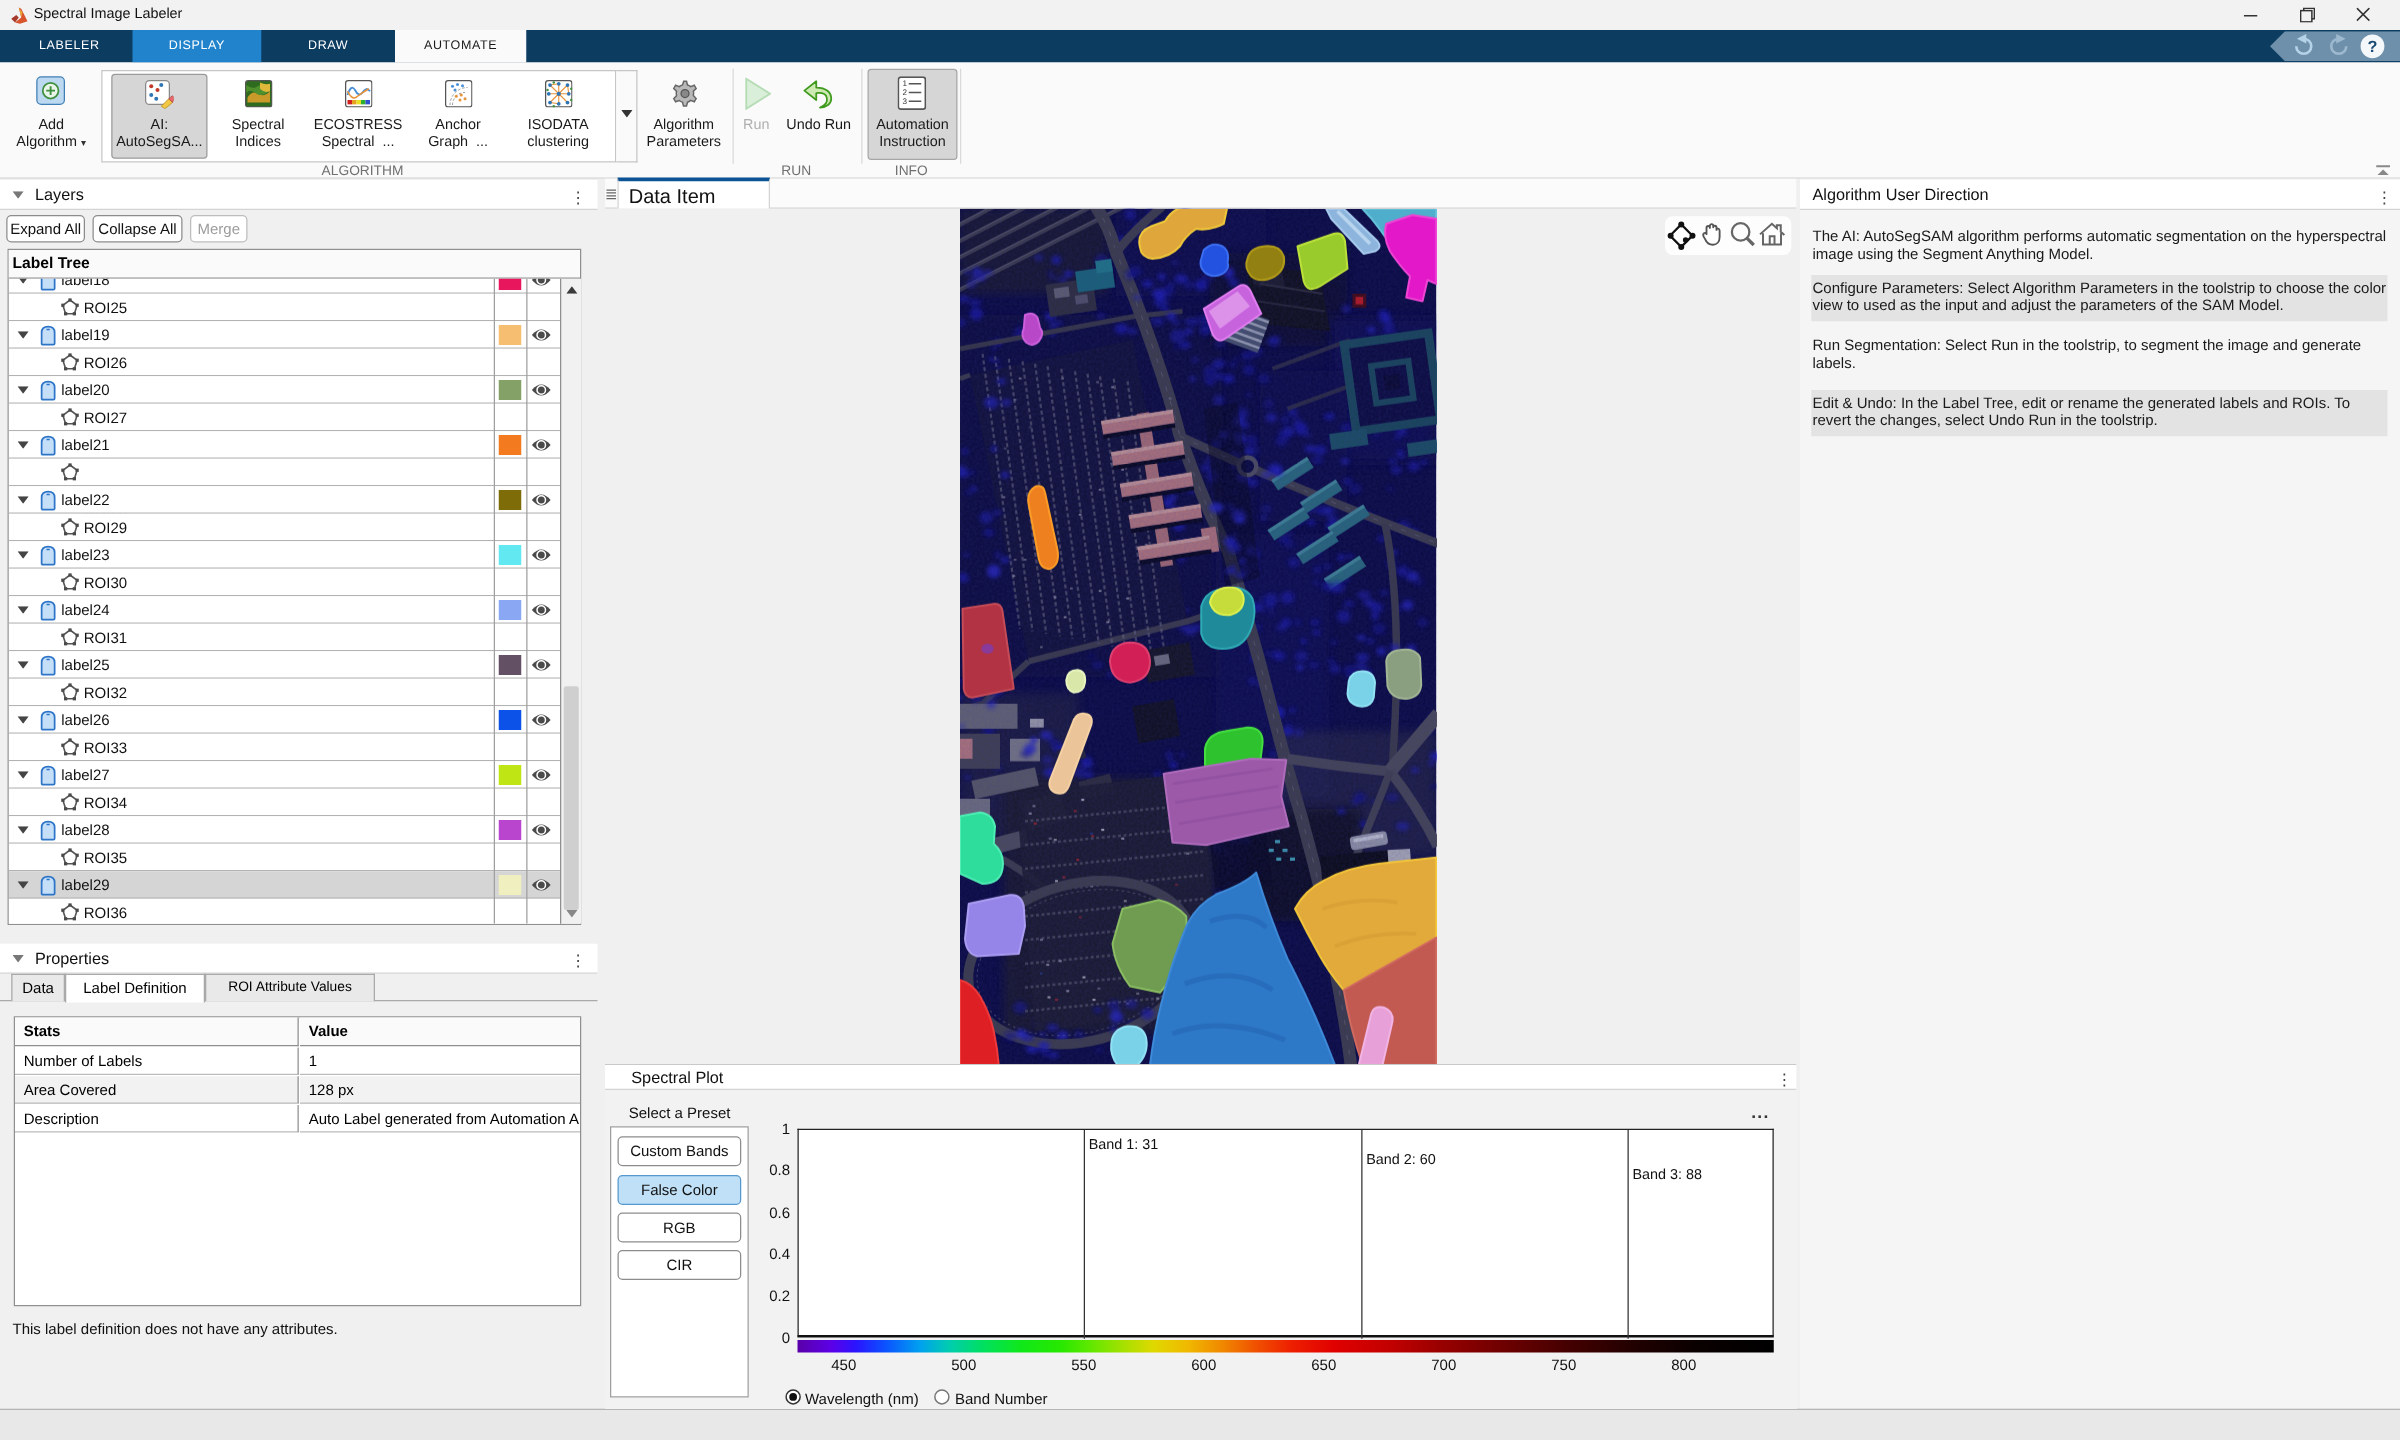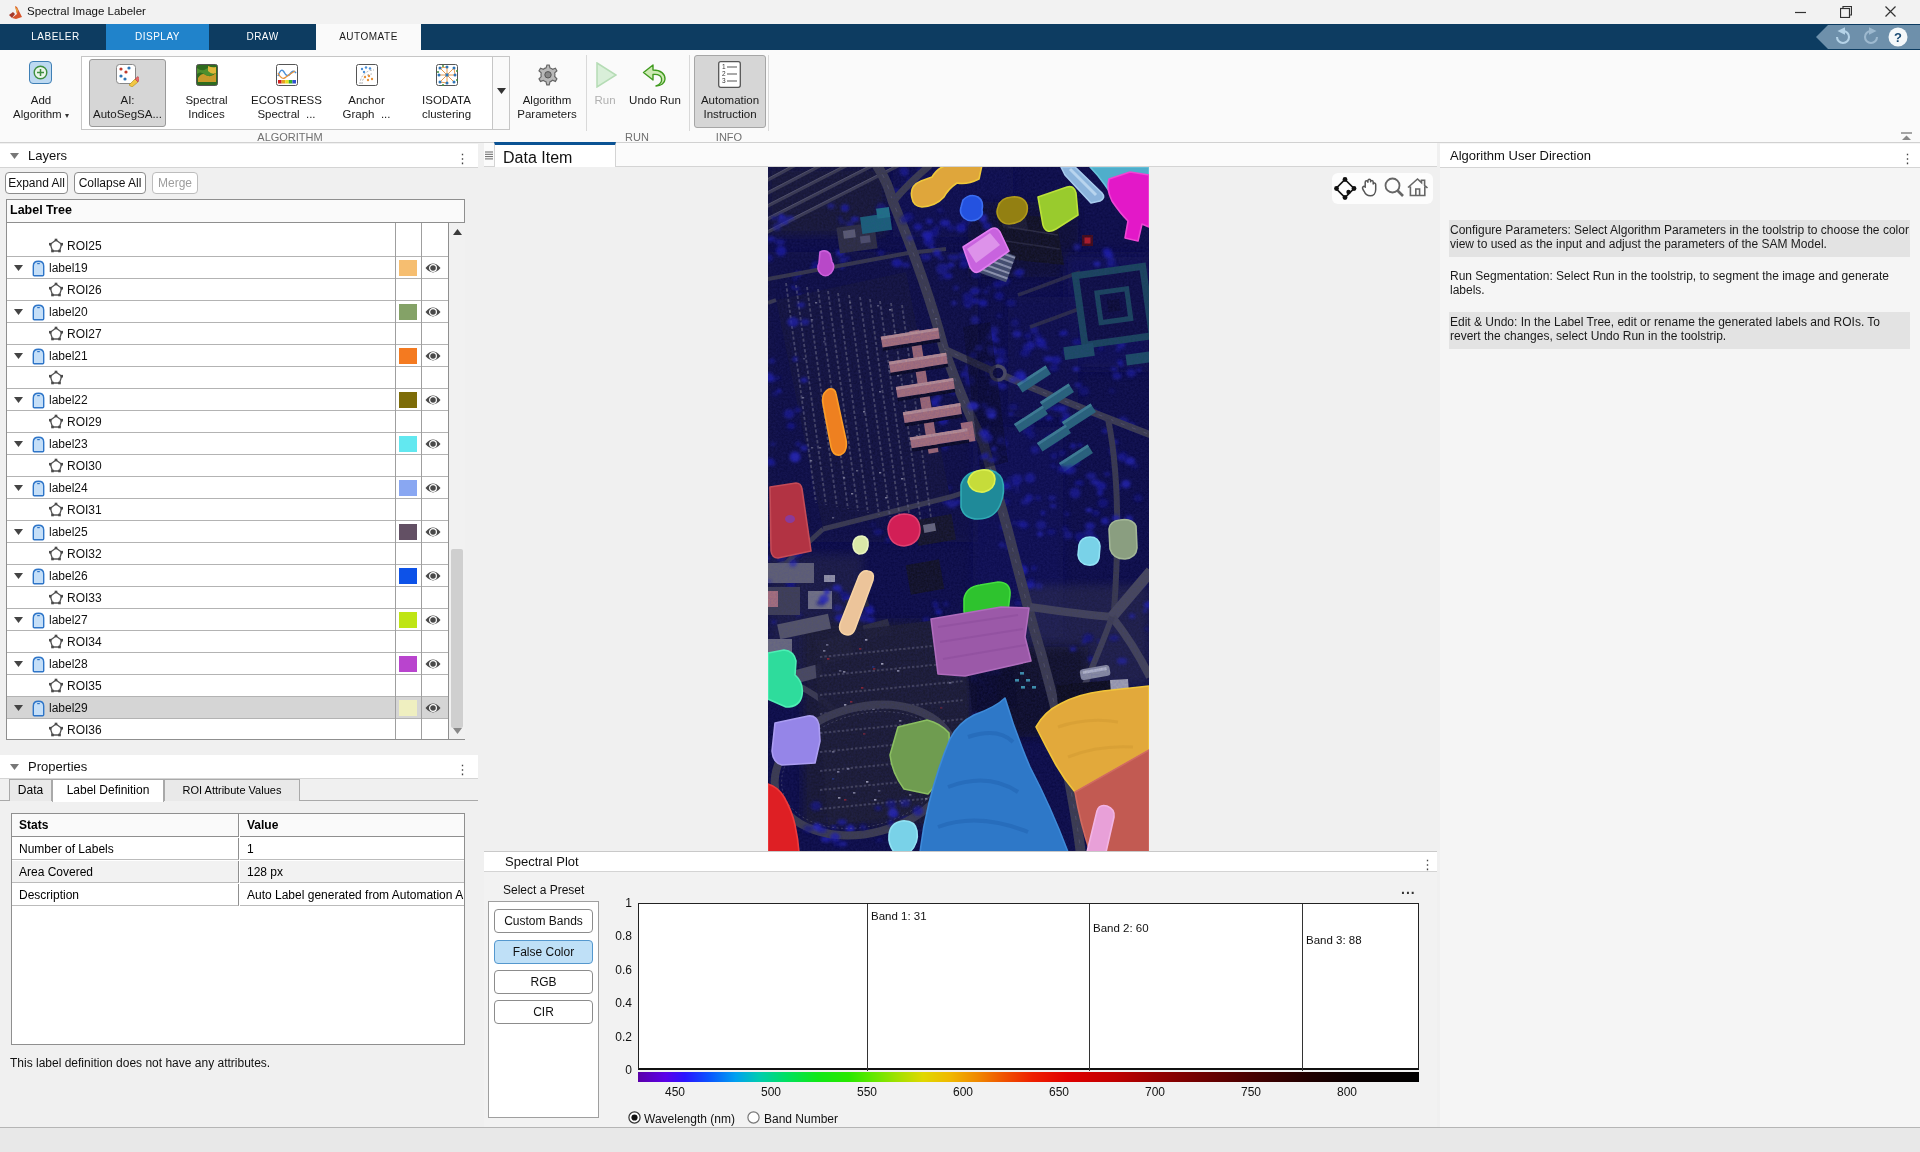--- a/index.html
+++ b/index.html
@@ -195,20 +195,35 @@
     </div>
     <div class="gbtn" style="left:5px;top:29px;width:63px;height:22px;line-height:20px;">Expand All</div>
     <div class="gbtn" style="left:74px;top:29px;width:72px;height:22px;line-height:20px;">Collapse All</div>
     <div class="gbtn" style="left:152px;top:29px;width:46px;height:22px;line-height:20px;color:#9d9d9d;border-color:#bdbdbd;">Merge</div>
 
     <div class="abs" style="left:6px;top:56px;width:459px;height:541px;border:1px solid #8f8f8f;background:#fff;">
       <div class="abs" style="left:0;top:0;width:457px;height:23px;border-bottom:1px solid #8f8f8f;background:#fafafa;">
         <div class="abs" style="left:3px;top:3px;font-size:12.5px;font-weight:bold;">Label Tree</div>
       </div>
       <div id="tree" class="abs" style="left:0;top:23px;width:441px;height:516px;overflow:hidden;">
+<div class="trow" style="top:-10px;">
+<svg class="abs" style="left:7px;top:8px" width="9" height="6" viewBox="0 0 9 6">
+              <polygon points="0,0 9,0 4.5,6" fill="#444"></polygon>
+            </svg>
+<svg class="abs" style="left:25px;top:3px" width="13" height="17" viewBox="0 0 13 17">
+              <path d="M1.3 6 Q1.3 1.3 6.5 1.3 Q11.7 1.3 11.7 6 L11.7 14.7 Q11.7 15.7 10.7 15.7 L2.3 15.7 Q1.3 15.7 1.3 14.7 Z" fill="#c5dff8" stroke="#2e75c8" stroke-width="1.4"></path>
+              <path d="M5.2 3.6 L7.8 3.6" stroke="#2e75c8" stroke-width="1.2"></path>
+            </svg>
+<span class="rtext" style="left:42px;">label18</span>
+<div class="abs" style="left:392px;top:3px;width:18px;height:16px;background:#E8175D;"></div>
+<svg class="abs" style="left:418px;top:5px" width="16" height="12" viewBox="0 0 16 12">
+              <path d="M0.5 6 Q8 -2.8 15.5 6 Q8 14.8 0.5 6 Z" fill="#4a4a4a"></path>
+              <circle cx="8" cy="6" r="3.4" fill="none" stroke="#fff" stroke-width="1.2"></circle>
+            </svg>
+</div>
 <div class="trow" style="top:12px;">
 <svg class="abs" style="left:41px;top:3px" width="16" height="16" viewBox="0 0 16 16">
               <polygon points="8,2 13.7,6.2 11.5,13 4.5,13 2.3,6.2" fill="none" stroke="#555" stroke-width="1.3"></polygon>
               <g fill="#4a4a4a">
                 <rect x="6.7" y="0.7" width="2.6" height="2.6"></rect>
                 <rect x="12.4" y="4.9" width="2.6" height="2.6"></rect>
                 <rect x="10.2" y="11.7" width="2.6" height="2.6"></rect>
                 <rect x="3.2" y="11.7" width="2.6" height="2.6"></rect>
                 <rect x="1" y="4.9" width="2.6" height="2.6"></rect>
               </g>
@@ -1389,20 +1404,21 @@
           <circle cx="6.5" cy="6.5" r="5.6" fill="#fff" stroke="#777" stroke-width="1.2"></circle>
         </svg>
       <div class="abs" style="left:280px;top:261px;font-size:12px;color:#111;">Band Number</div>
     </div>
   </div>
   <div id="rightpanel" class="abs" style="left:1440px;top:0;width:480px;height:984px;background:#f5f5f5;">
     <div class="panelhead" style="left:0;top:1px;width:480px;height:24px;">
       <div class="abs phtitle" style="left:10px;top:4px;">Algorithm User Direction</div>
       <div class="kebab" style="left:461px;top:5px;"></div>
     </div>
+    <div class="rp" style="top:39px;">The AI: AutoSegSAM algorithm performs automatic segmentation on the hyperspectral<br>image using the Segment Anything Model.</div>
     <div class="abs" style="left:9px;top:77px;width:461px;height:37px;background:#e3e3e3;"></div>
     <div class="rp" style="top:126px;">Run Segmentation: Select Run in the toolstrip, to segment the image and generate<br>labels.</div>
     <div class="rp" style="top:80px;">Configure Parameters: Select Algorithm Parameters in the toolstrip to choose the color<br>view to used as the input and adjust the parameters of the SAM Model.</div>
     <div class="abs" style="left:9px;top:169px;width:461px;height:37px;background:#e3e3e3;"></div>
     <div class="rp" style="top:172px;">Edit &amp; Undo: In the Label Tree, edit or rename the generated labels and ROIs. To<br>revert the changes, select Undo Run in the toolstrip.</div>
   </div>
 </div>
 <div id="statusbar">
   
   

